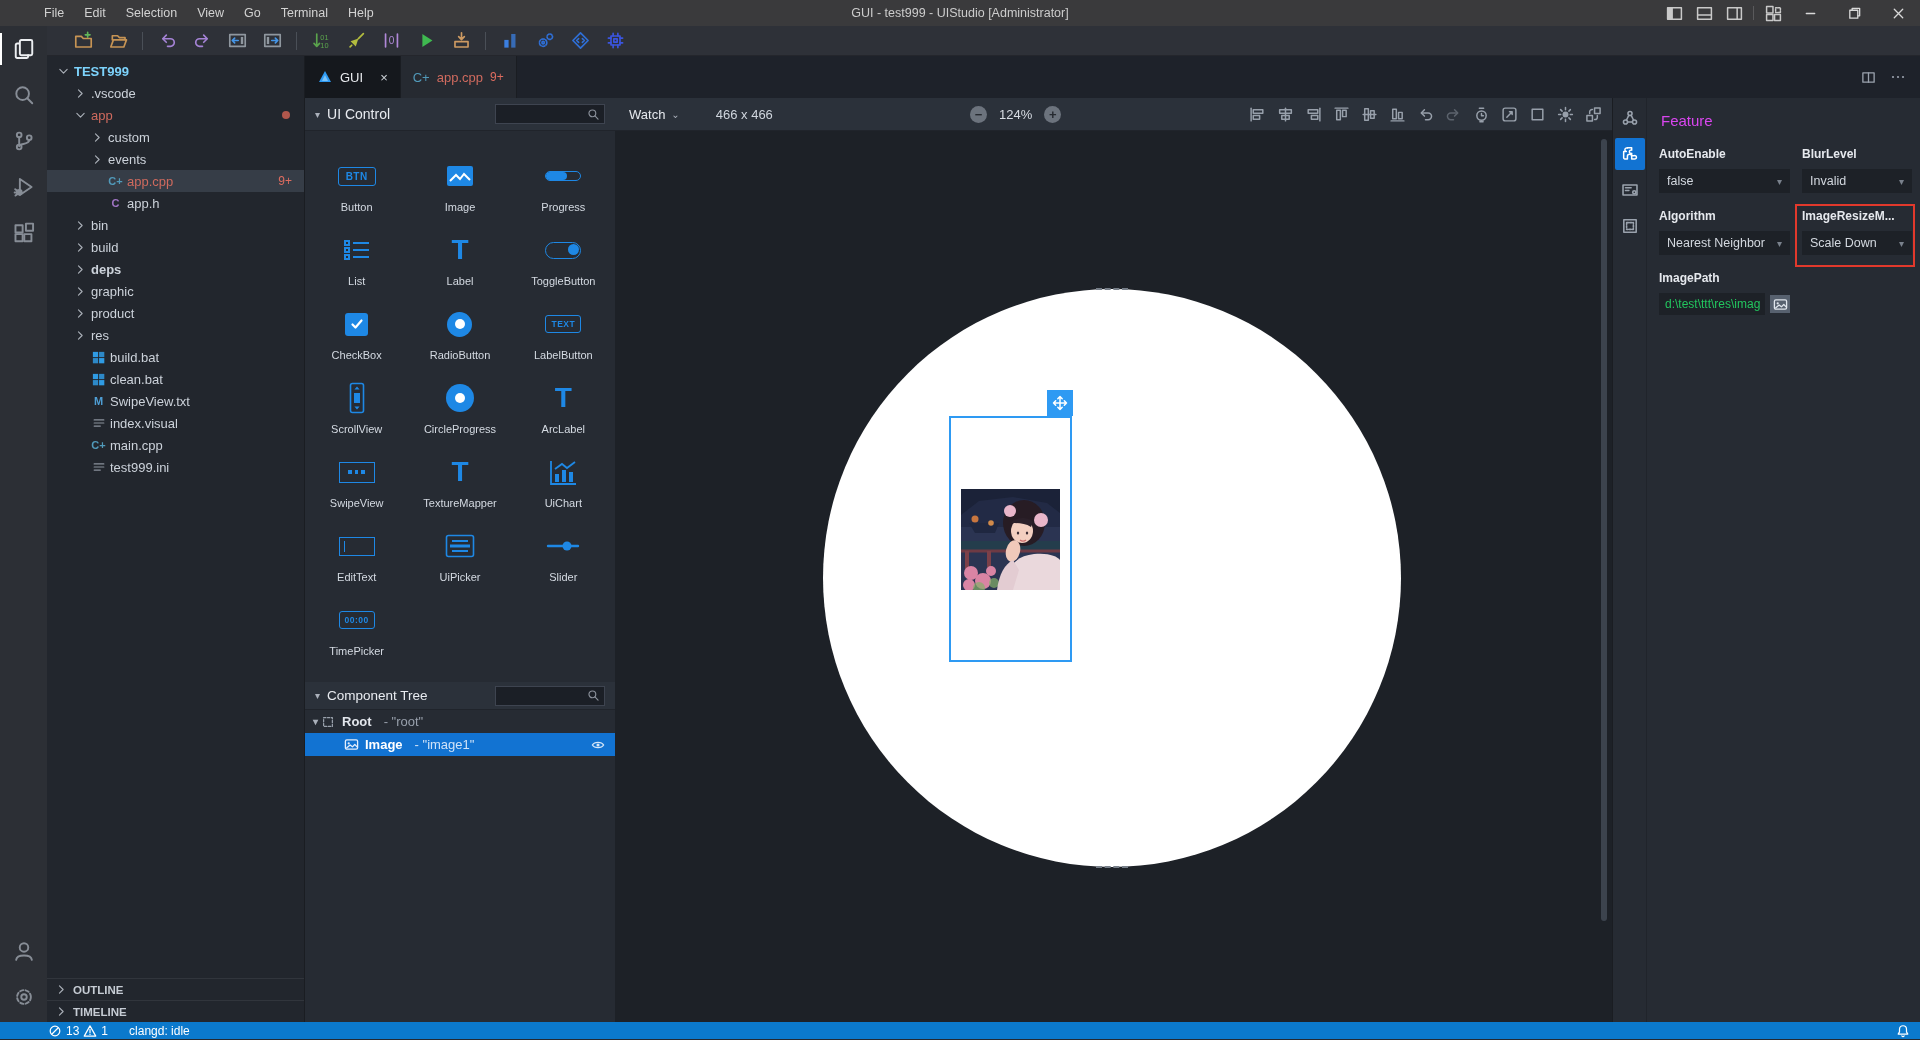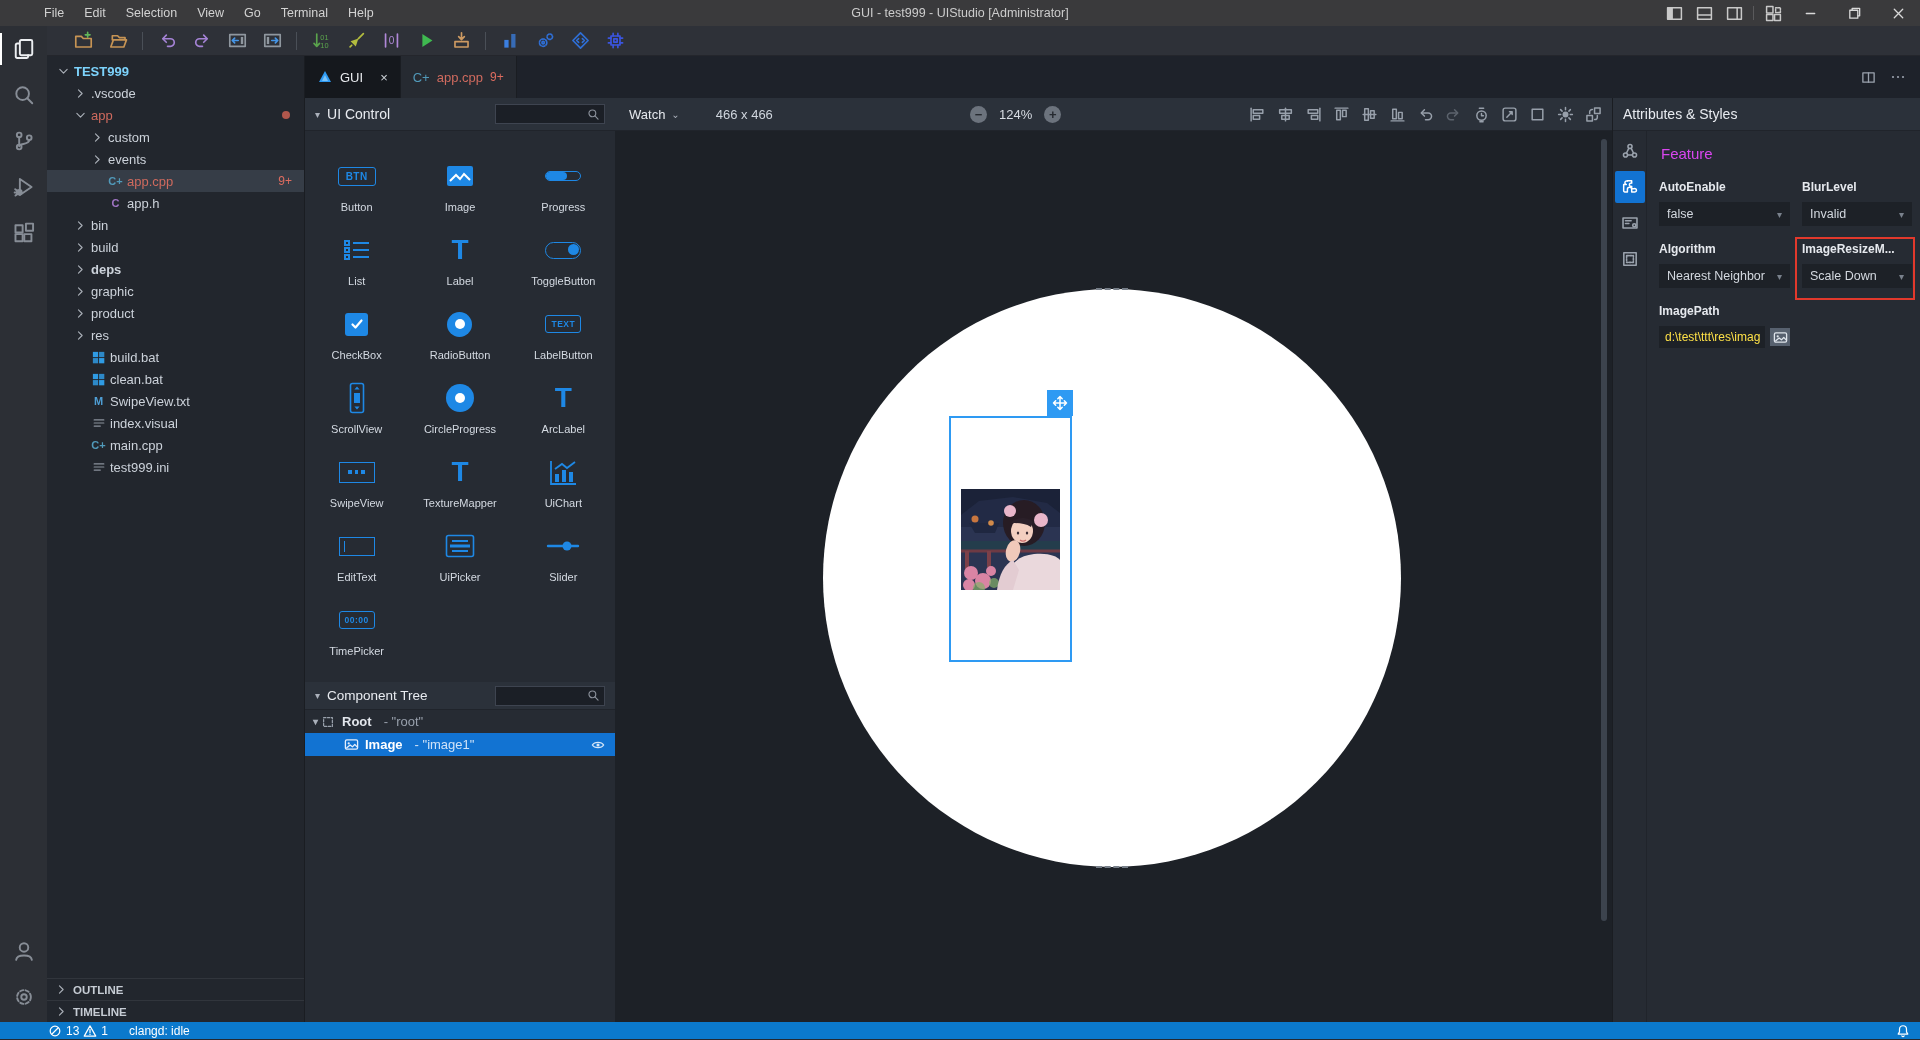--- a/index.html
+++ b/index.html
@@ -115,21 +115,21 @@
   .rp-ico.active{background:#1273d2;color:#fff}
   .rp-content{flex:1;padding:12px 8px 0 12px;position:relative}
   .feature-title{font-size:15px;color:#d946ef;margin:2px 0 18px 2px;font-weight:normal}
   .fgrid{display:grid;grid-template-columns:1fr 1fr;column-gap:12px;row-gap:16px}
   .field{position:relative}
   .flabel{font-weight:bold;font-size:12px;color:#e6e9ee;margin-bottom:8px}
   .dropdown{height:24px;background:#1d2127;display:flex;align-items:center;padding:0 8px;font-size:12.5px;color:#d3d8df}
   .ddcaret{margin-left:auto;color:#79818c;font-size:10px}
   .field.annotated::after{content:'';position:absolute;left:-7px;top:-5px;right:-3px;bottom:-12px;border:2px solid #e2392c;pointer-events:none}
   .pathrow{display:flex;gap:5px;align-items:center}
-  .pathinput{width:106px;height:22px;background:#1d2127;color:#fde047;font-size:12px;display:flex;align-items:center;padding:0 6px;overflow:hidden;white-space:nowrap}
+  .pathinput{width:106px;height:22px;background:#1d2127;color:#22c55e;font-size:12px;display:flex;align-items:center;padding:0 6px;overflow:hidden;white-space:nowrap}
   .imgbtn{width:20px;height:18px;background:#57616f;display:flex;align-items:center;justify-content:center;color:#dfe5ec}
 
   
   .statusbar{position:absolute;left:0;top:1022px;width:1920px;height:17px;background:#0b79cc;color:#fff;font-size:12px;display:flex;align-items:center;padding:0 10px 0 48px;gap:5px}
   .sb-group{display:flex;align-items:center;gap:4px}
   .sb-msg{margin-left:16px}
   .sb-right{margin-left:auto;display:flex;align-items:center}
 </style>
 </head>
 <body>
@@ -932,23 +932,20 @@
       <div class="handle" id="move-handle">
           <svg viewBox="0 0 16 16" width="16" height="16" fill="none" stroke="#fff" stroke-width="1.5" stroke-linecap="round" stroke-linejoin="round">
             <path d="M8 1.5v13M1.5 8h13M8 1.5 5.8 3.7M8 1.5l2.2 2.2M8 14.5l-2.2-2.2M8 14.5l2.2-2.2M1.5 8l2.2-2.2M1.5 8l2.2 2.2M14.5 8l-2.2-2.2M14.5 8l-2.2 2.2"></path>
           </svg>
         </div>
       <div class="canvas-scrollbar"></div>
     </div>
   </div>
 
   <div class="rightpanel">
-    <div class="panel-header">
-      <span>Attributes &amp; Styles</span>
-    </div>
     <div class="rp-body">
       <div class="rp-iconbar" id="rp-iconbar">
           <div class="rp-ico">
             <svg viewBox="0 0 16 16" width="18" height="18" fill="none" stroke="currentColor" stroke-width="1.4" stroke-linecap="round" stroke-linejoin="round">
               <circle cx="8" cy="4" r="1.8"></circle>
               <circle cx="4" cy="11.5" r="1.8"></circle>
               <circle cx="12" cy="11.5" r="1.8"></circle>
               <path d="M7 5.5 4.8 10M9 5.5l2.2 4.5M5.8 11.5h4.4"></path>
             </svg>
           </div>

